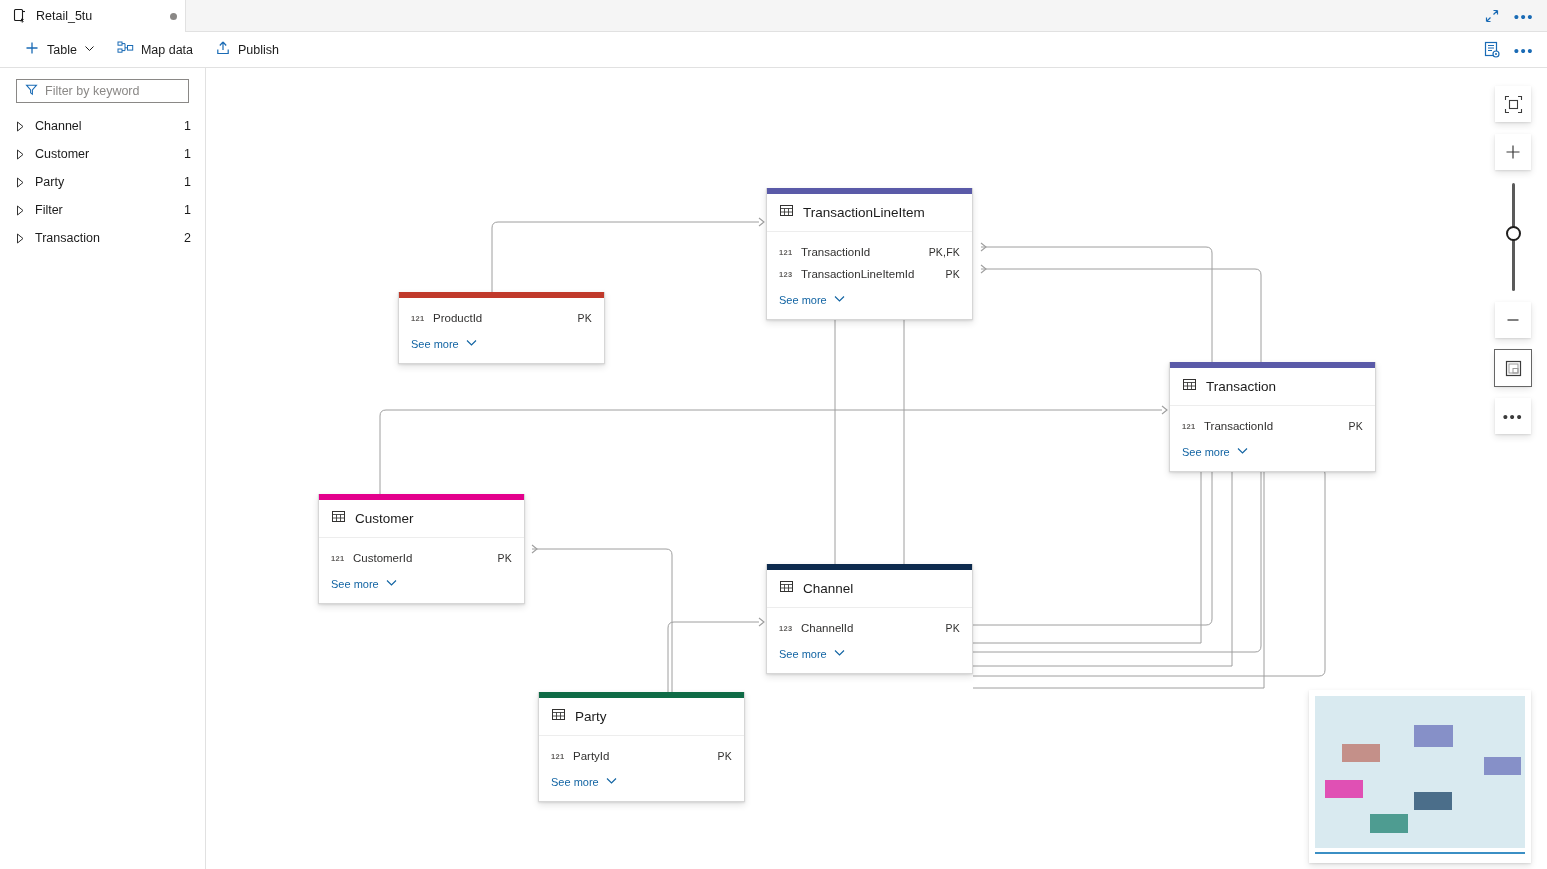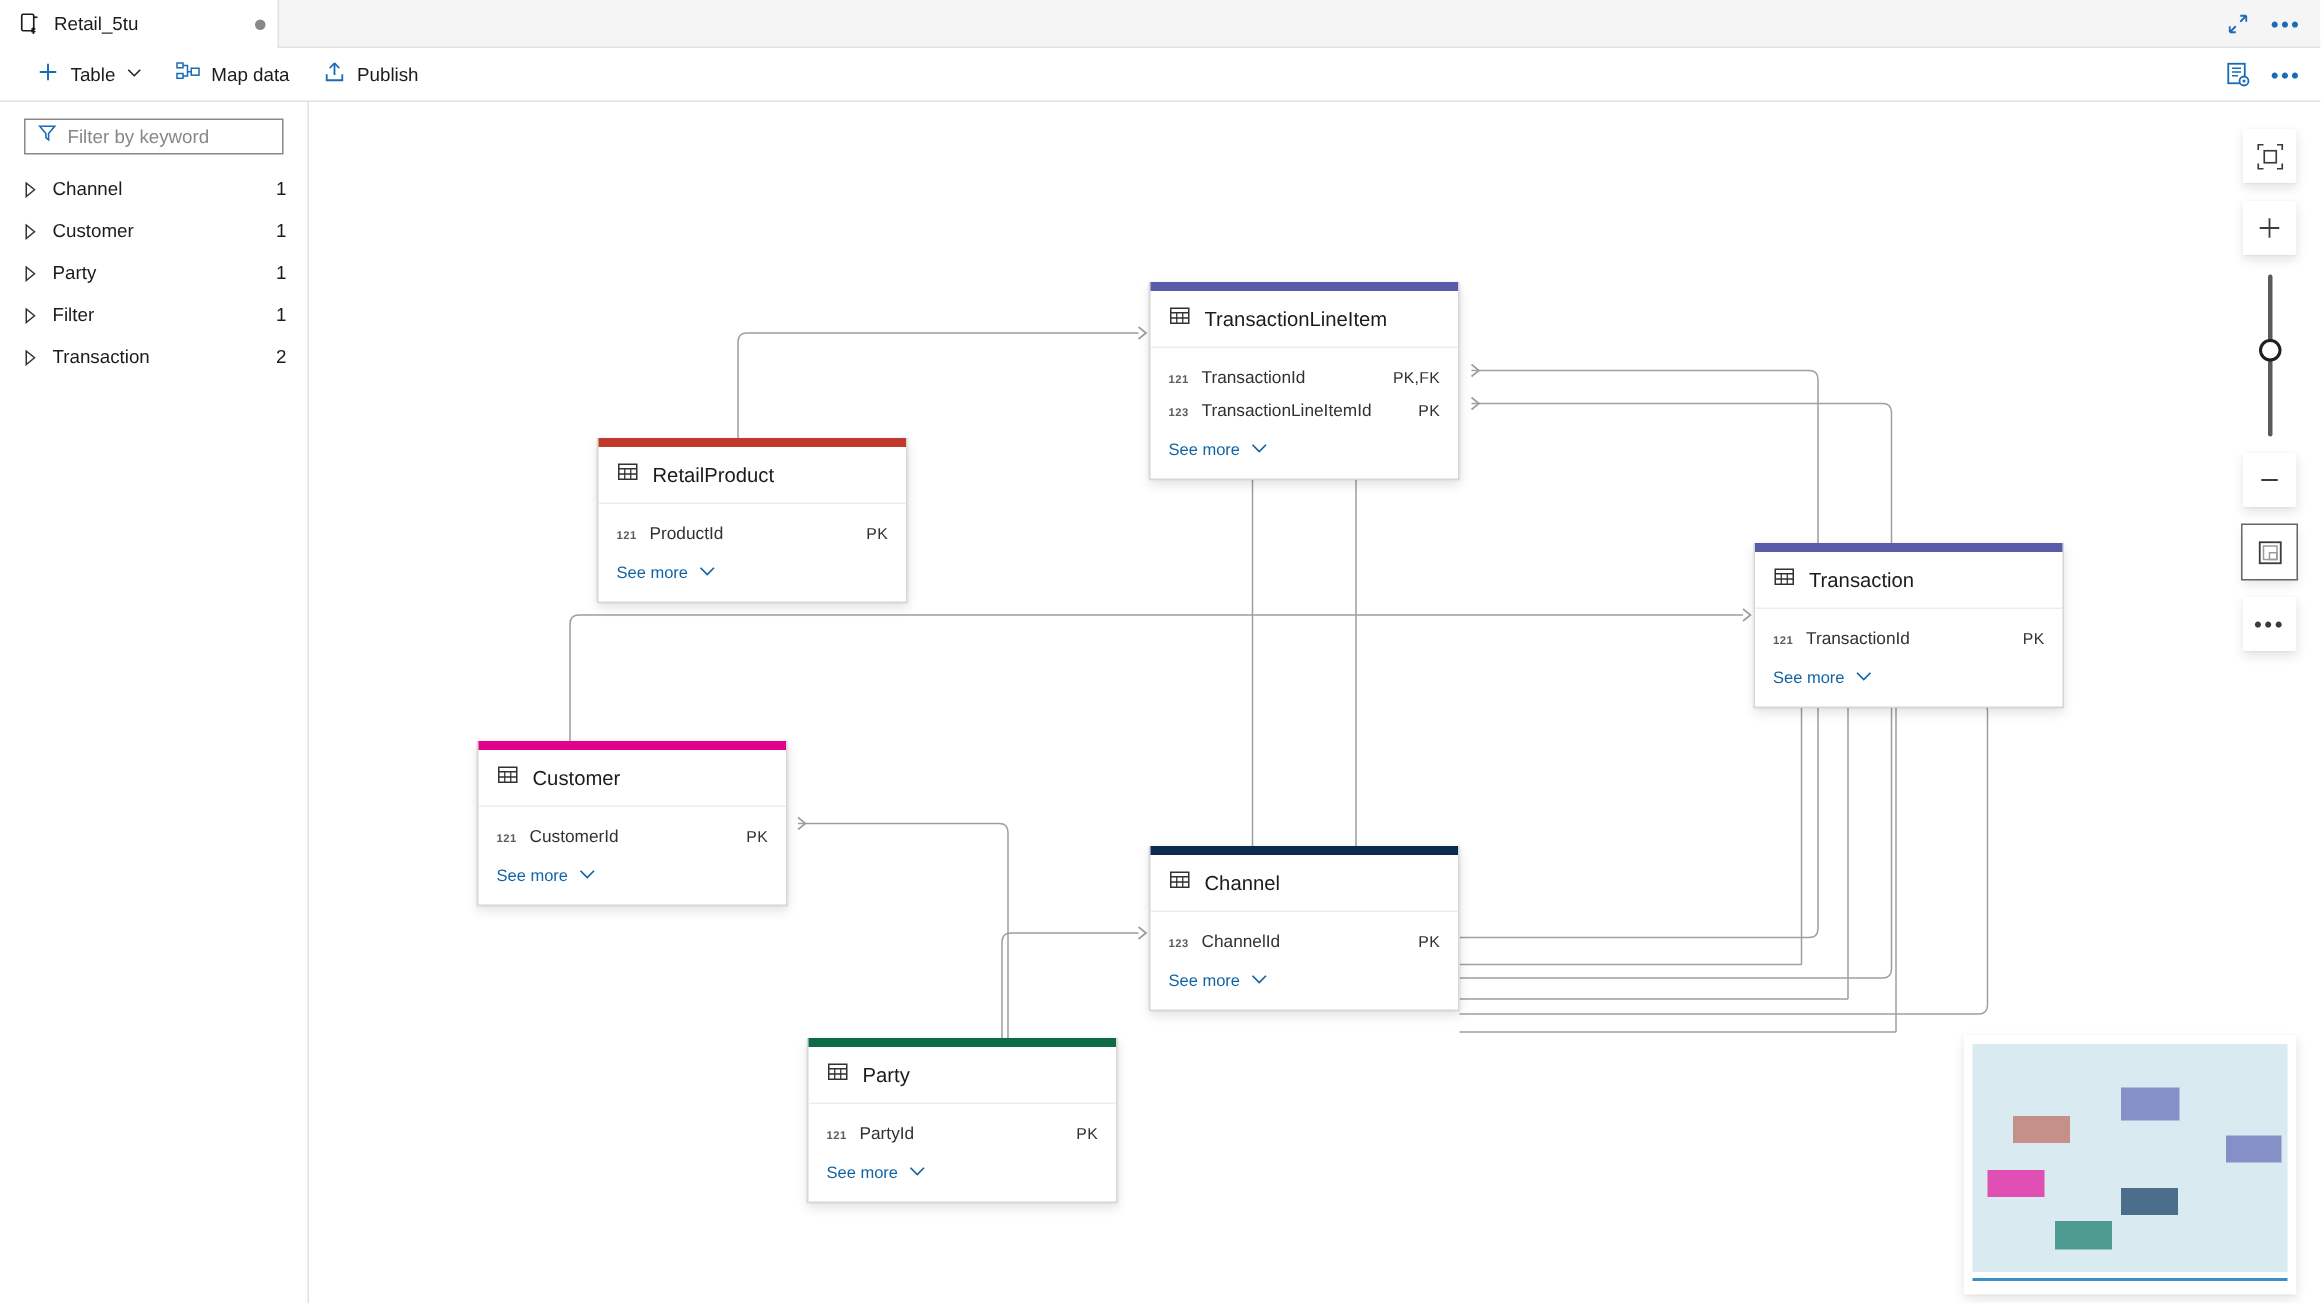--- a/index.html
+++ b/index.html
@@ -375,27 +375,20 @@
             <div class="seemore">
               <span>See more</span>
               <span class="ch"><svg width="11" height="8" viewBox="0 0 11 8">
                   <path d="M1 1.5 L5.5 6 L10 1.5" fill="none" stroke="#1264a3" stroke-width="1.15"></path>
                 </svg></span>
             </div>
           </div>
         </div>
         <div class="card" style="left: 192px; top: 224px; width: 207px;">
           <div class="card-bar" style="background:#c0392b"></div>
-          <div class="card-head">
-            <span><svg width="15" height="15" viewBox="0 0 15 15">
-                <rect x="1.5" y="2.5" width="12" height="10" fill="none" stroke="#323130" stroke-width="1"></rect>
-                <path d="M1.5 5.5h12M1.5 9h12M5.5 5.5v7M9.5 5.5v7" stroke="#323130" stroke-width="0.85"></path>
-              </svg></span>
-            <span class="card-name">RetailProduct</span>
-          </div>
           <div class="card-body">
             <div class="fieldrow">
               <span class="ftype">121</span>
               <span class="fname">ProductId</span>
               <span class="fkey">PK</span>
             </div>
             <div class="seemore">
               <span>See more</span>
               <span class="ch"><svg width="11" height="8" viewBox="0 0 11 8">
                   <path d="M1 1.5 L5.5 6 L10 1.5" fill="none" stroke="#1264a3" stroke-width="1.15"></path>

